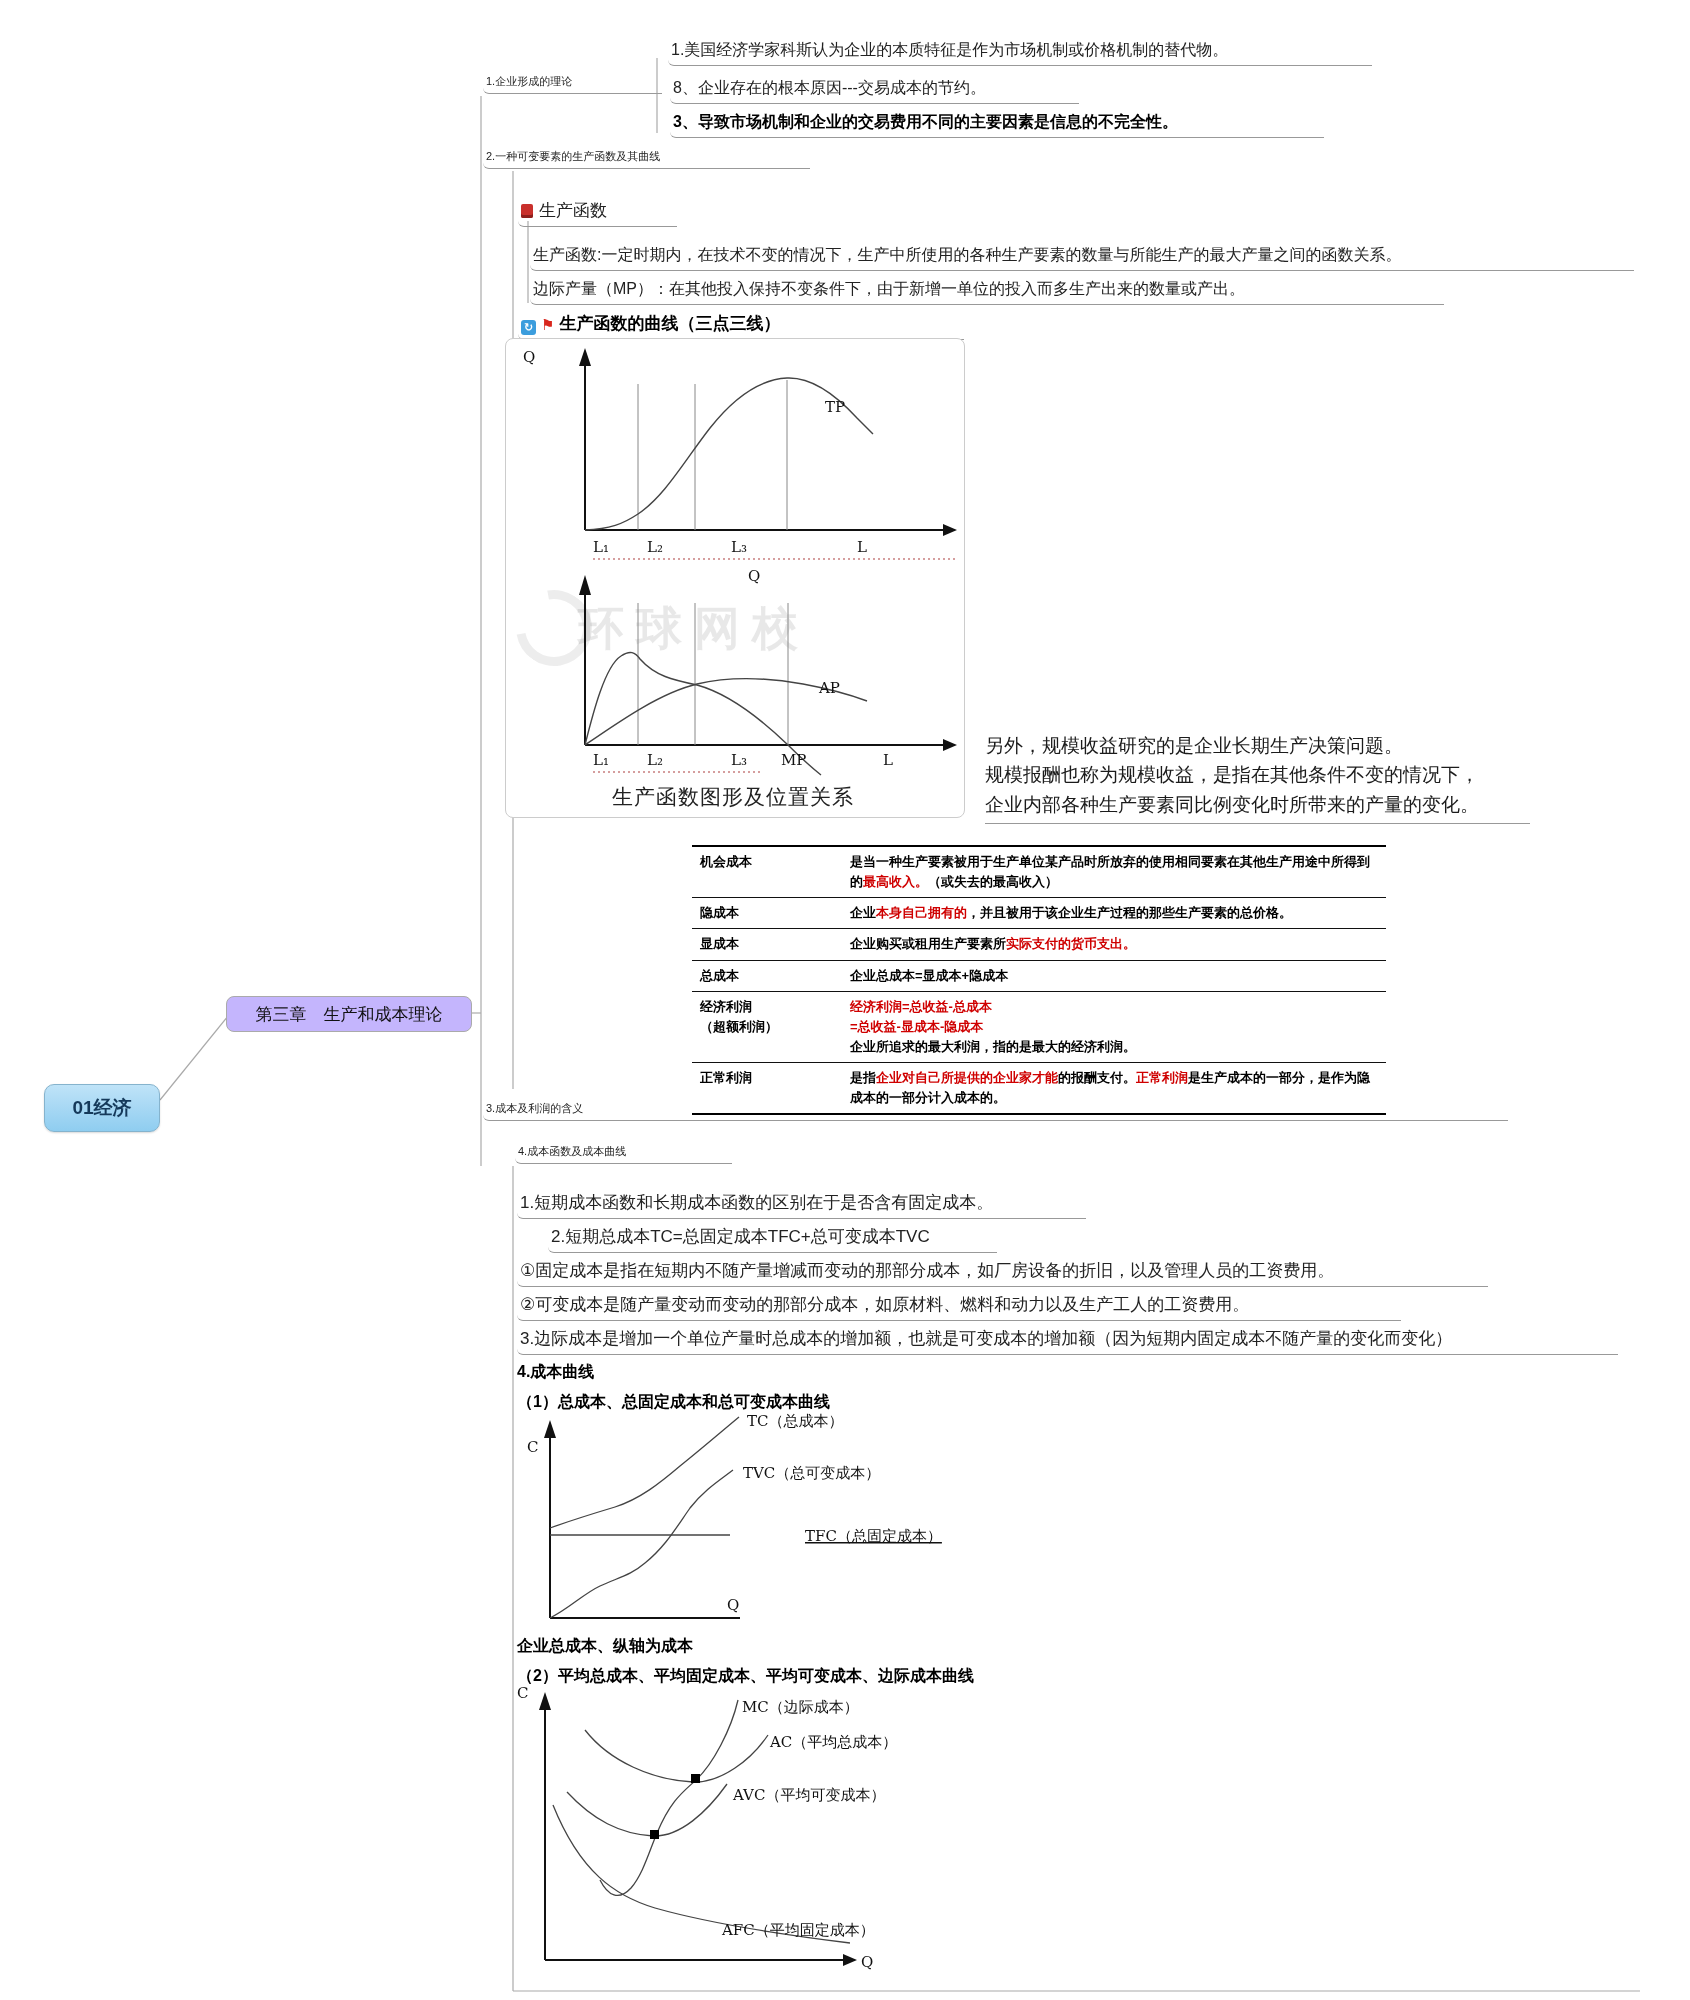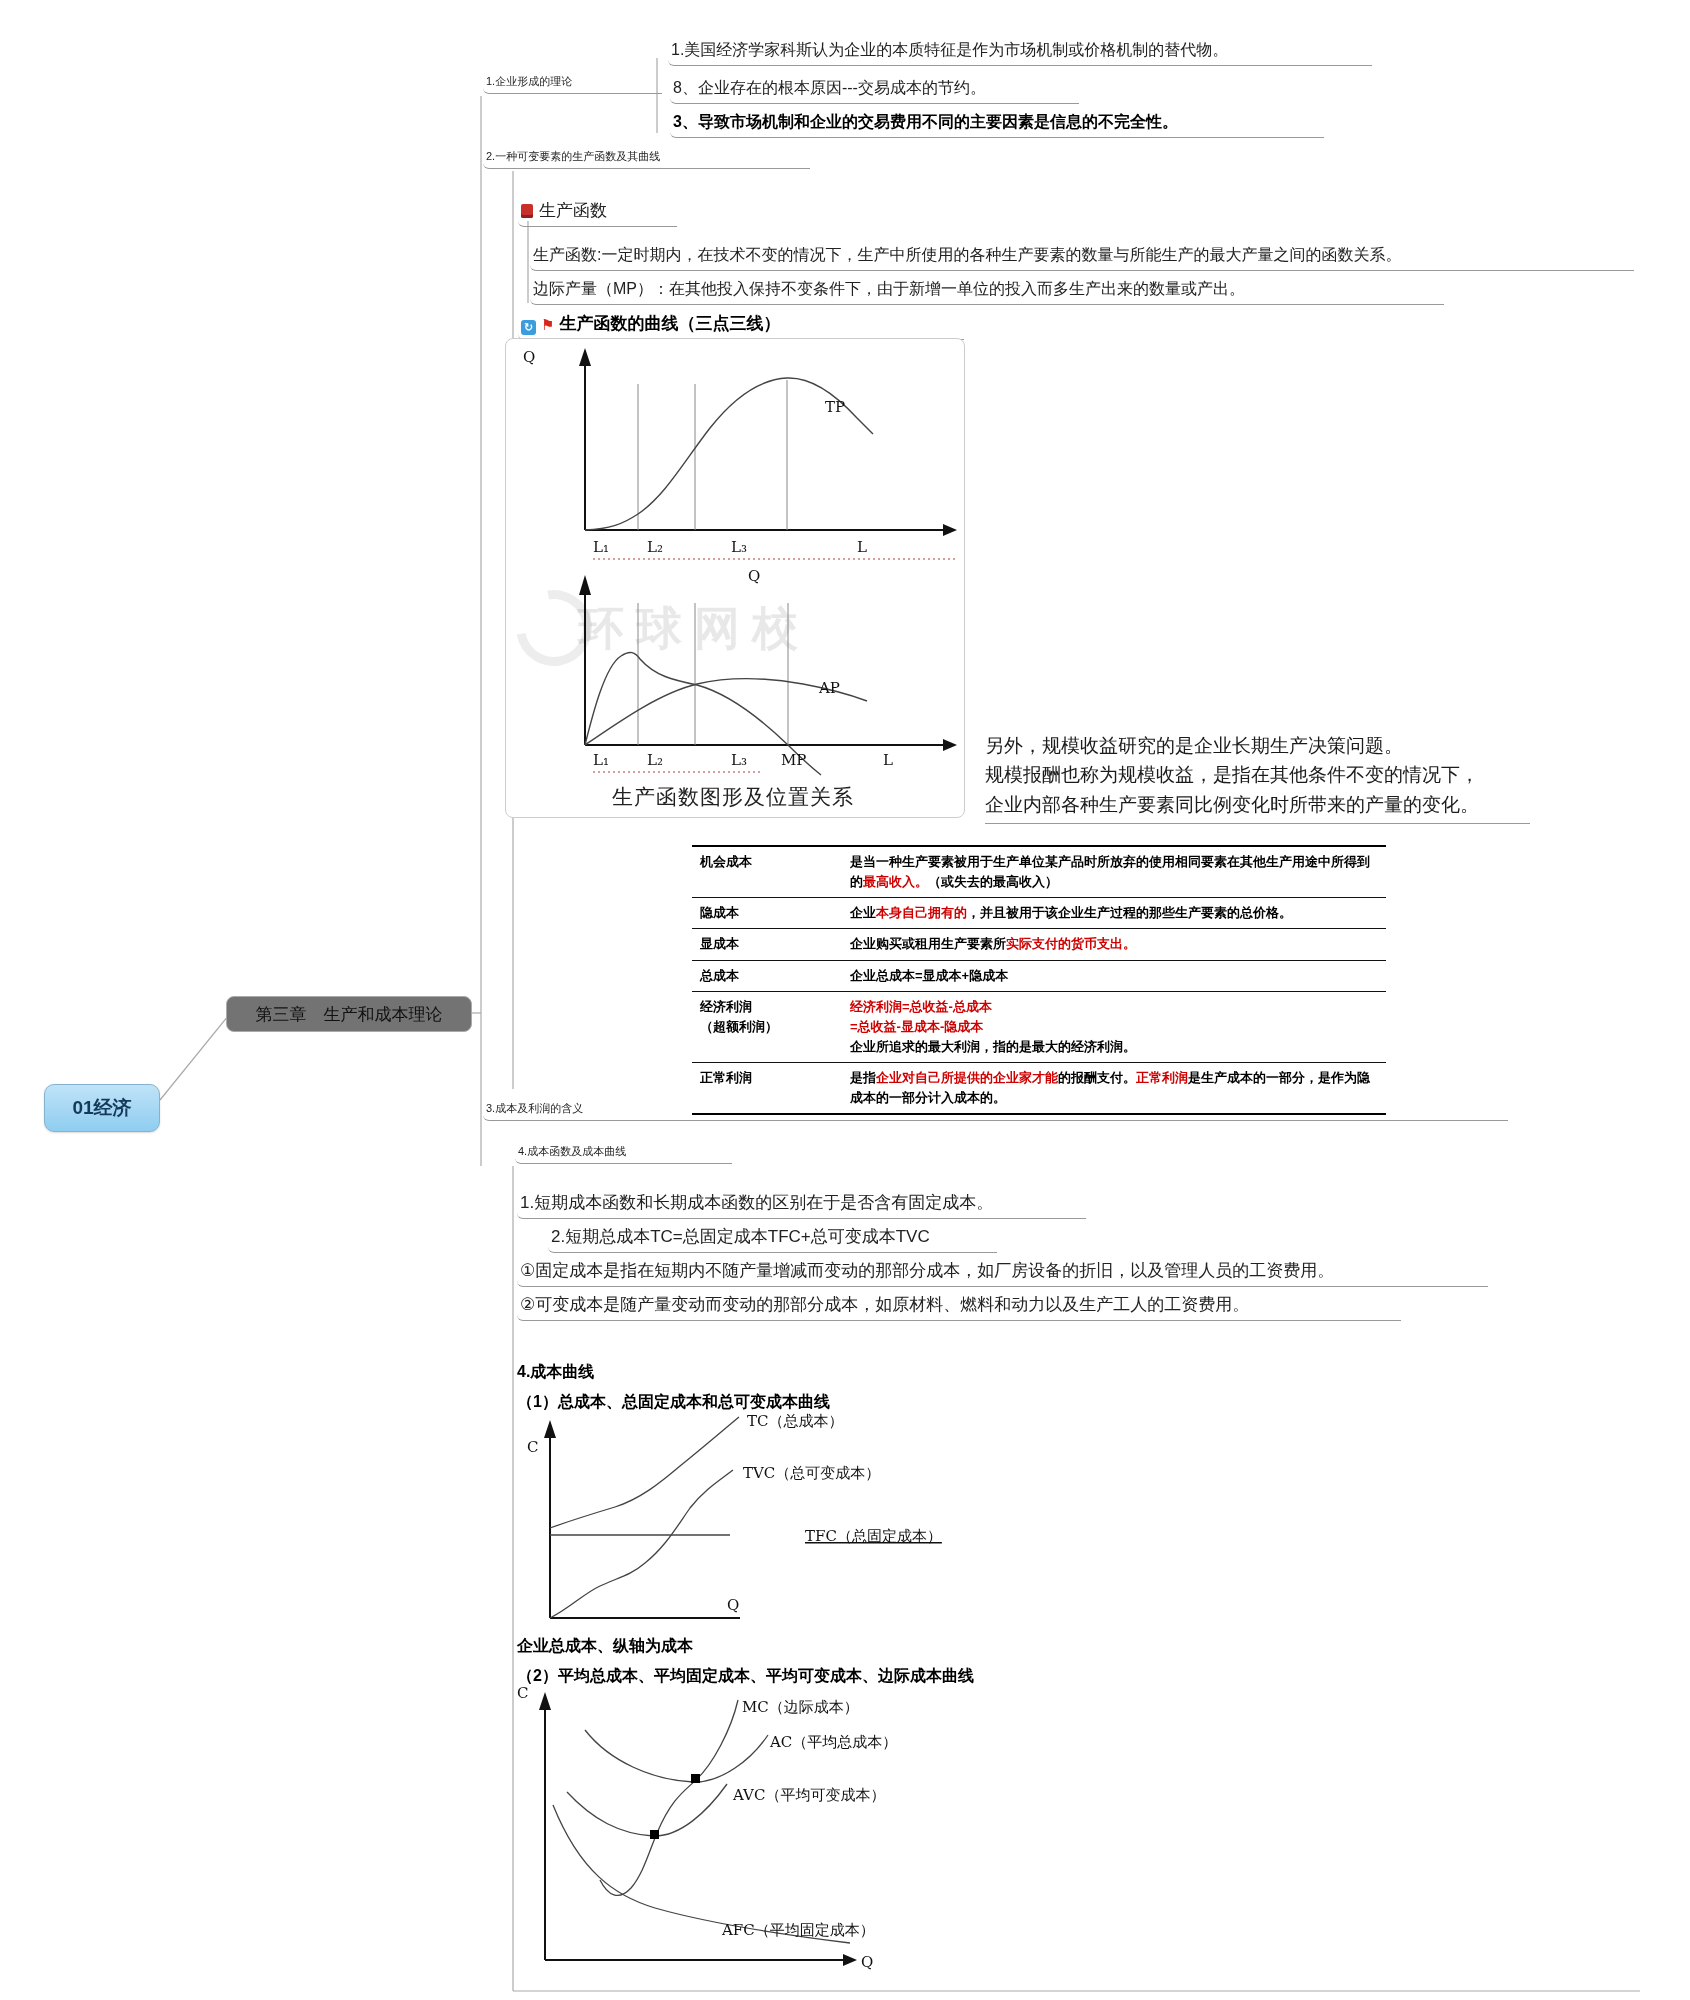--- a/index.html
+++ b/index.html
@@ -8,21 +8,21 @@
   .abs{position:absolute;}
   .topic{position:absolute;white-space:nowrap;border-bottom:1px solid #999;
          padding:2px 6px 4px 3px;font-size:16px;color:#222;border-bottom-left-radius:6px;}
   .sec-title{font-size:11px;}
   .bold{font-weight:700;color:#000;}
   .node{position:absolute;display:flex;align-items:center;justify-content:center;}
   #root-node{left:44px;top:1084px;width:114px;height:46px;border-radius:10px;
              background:linear-gradient(#bfe3f8,#8fcdf0);border:1px solid #85b3cd;
              font-weight:700;font-size:19px;color:#15395a;box-shadow:0 1px 2px rgba(0,0,0,.15);}
   #chapter-node{left:226px;top:996px;width:244px;height:34px;border-radius:8px;
-                background:#737373;border:1px solid #aaa;font-size:17px;color:#111;}
+                background:#c4b5fd;border:1px solid #aaa;font-size:17px;color:#111;}
   .chartbox{position:absolute;left:505px;top:338px;width:458px;height:478px;
             border:1px solid #ccc;border-radius:8px;background:#fff;}
   .caption{position:absolute;left:612px;top:783px;font-size:21px;letter-spacing:1px;color:#222;}
   .watermark-text{position:absolute;left:578px;top:598px;font-size:46px;font-weight:700;
                   color:rgba(0,0,0,0.09);letter-spacing:12px;white-space:nowrap;}
   .watermark-ring{position:absolute;left:516px;top:590px;width:58px;height:58px;border-radius:50%;
                   border:9px solid rgba(0,0,0,0.07);border-left-color:transparent;transform:rotate(35deg);}
   .note{position:absolute;left:985px;top:731px;width:545px;font-size:19px;line-height:1.55;
         white-space:pre-line;color:#1b1b1b;border-bottom:1px solid #999;padding-bottom:4px;}
   
@@ -174,20 +174,21 @@
   </div>
 
   <div class="topic sec-title layer" style="left:483px;top:1099px;width:1016px;">3.成本及利润的含义</div>
 
   <div class="topic sec-title layer" style="left:483px;top:1142px;width:208px;margin-left:32px;">4.成本函数及成本曲线</div>
 
   <div class="topic layer" style="left:517px;top:1189px;width:560px;font-size:17px;">1.短期成本函数和长期成本函数的区别在于是否含有固定成本。</div>
   <div class="topic layer" style="left:517px;top:1223px;width:440px;font-size:17px;margin-left:31px;">2.短期总成本TC=总固定成本TFC+总可变成本TVC</div>
   <div class="topic layer" style="left:517px;top:1257px;width:962px;font-size:17px;">①固定成本是指在短期内不随产量增减而变动的那部分成本，如厂房设备的折旧，以及管理人员的工资费用。</div>
   <div class="topic layer" style="left:517px;top:1291px;width:875px;font-size:17px;">②可变成本是随产量变动而变动的那部分成本，如原材料、燃料和动力以及生产工人的工资费用。</div>
+  <div class="topic layer" style="left:517px;top:1325px;width:1092px;font-size:17px;">3.边际成本是增加一个单位产量时总成本的增加额，也就是可变成本的增加额（因为短期内固定成本不随产量的变化而变化）</div>
 
   <div class="blur-bold layer" style="left:517px;top:1362px;">4.成本曲线</div>
   <div class="blur-bold layer" style="left:517px;top:1392px;">（1）总成本、总固定成本和总可变成本曲线</div>
 
   <svg class="abs layer" style="left:505px;top:1408px;" width="470" height="218" viewBox="0 0 470 218">
     <text x="22" y="44">C</text>
     <g stroke="#111" stroke-width="2" fill="none">
       <line x1="45" y1="26" x2="45" y2="210"></line>
       <line x1="45" y1="210" x2="235" y2="210"></line>
     </g>

